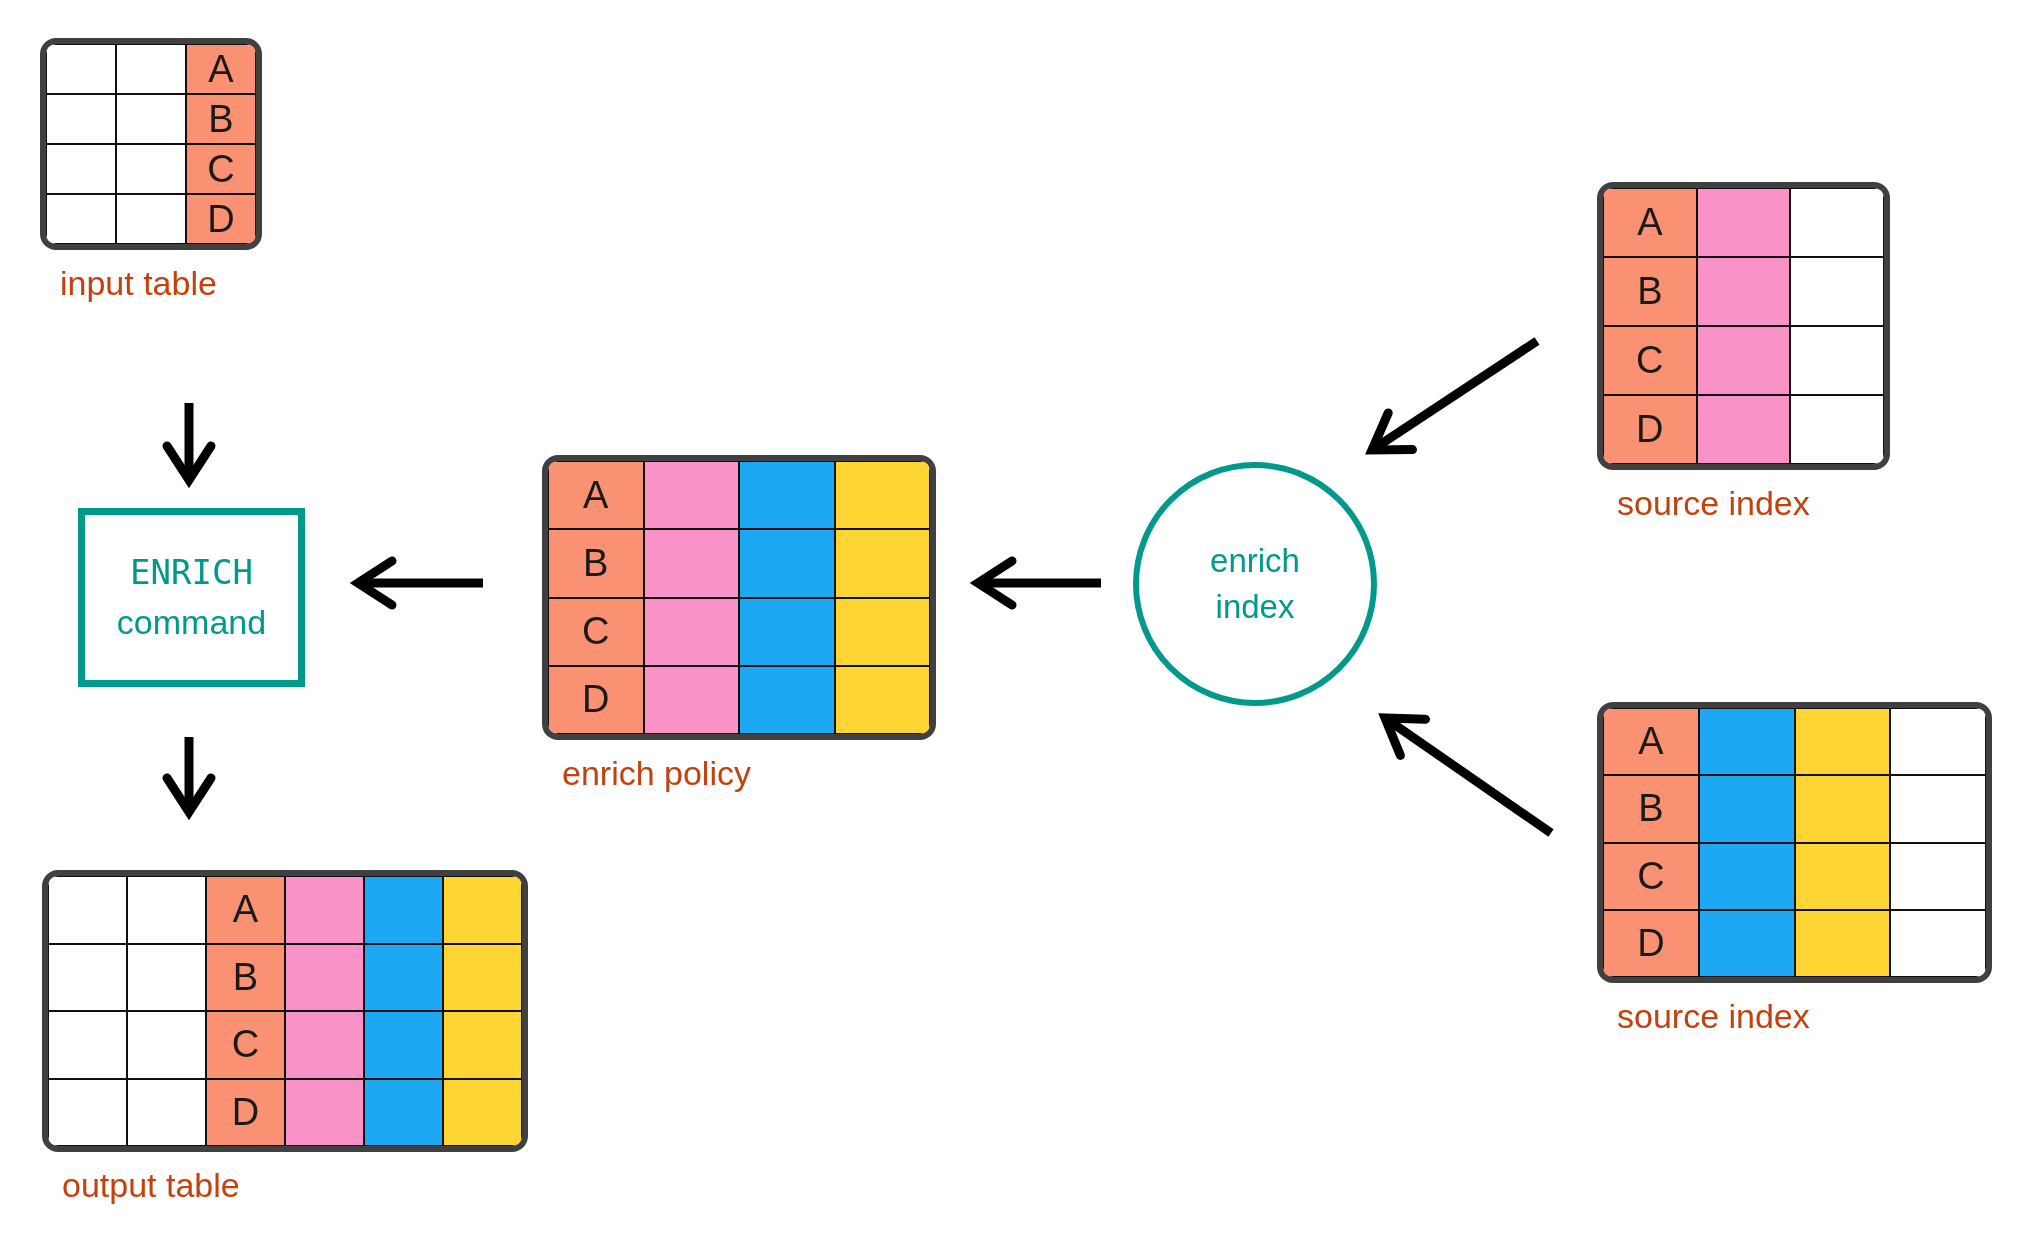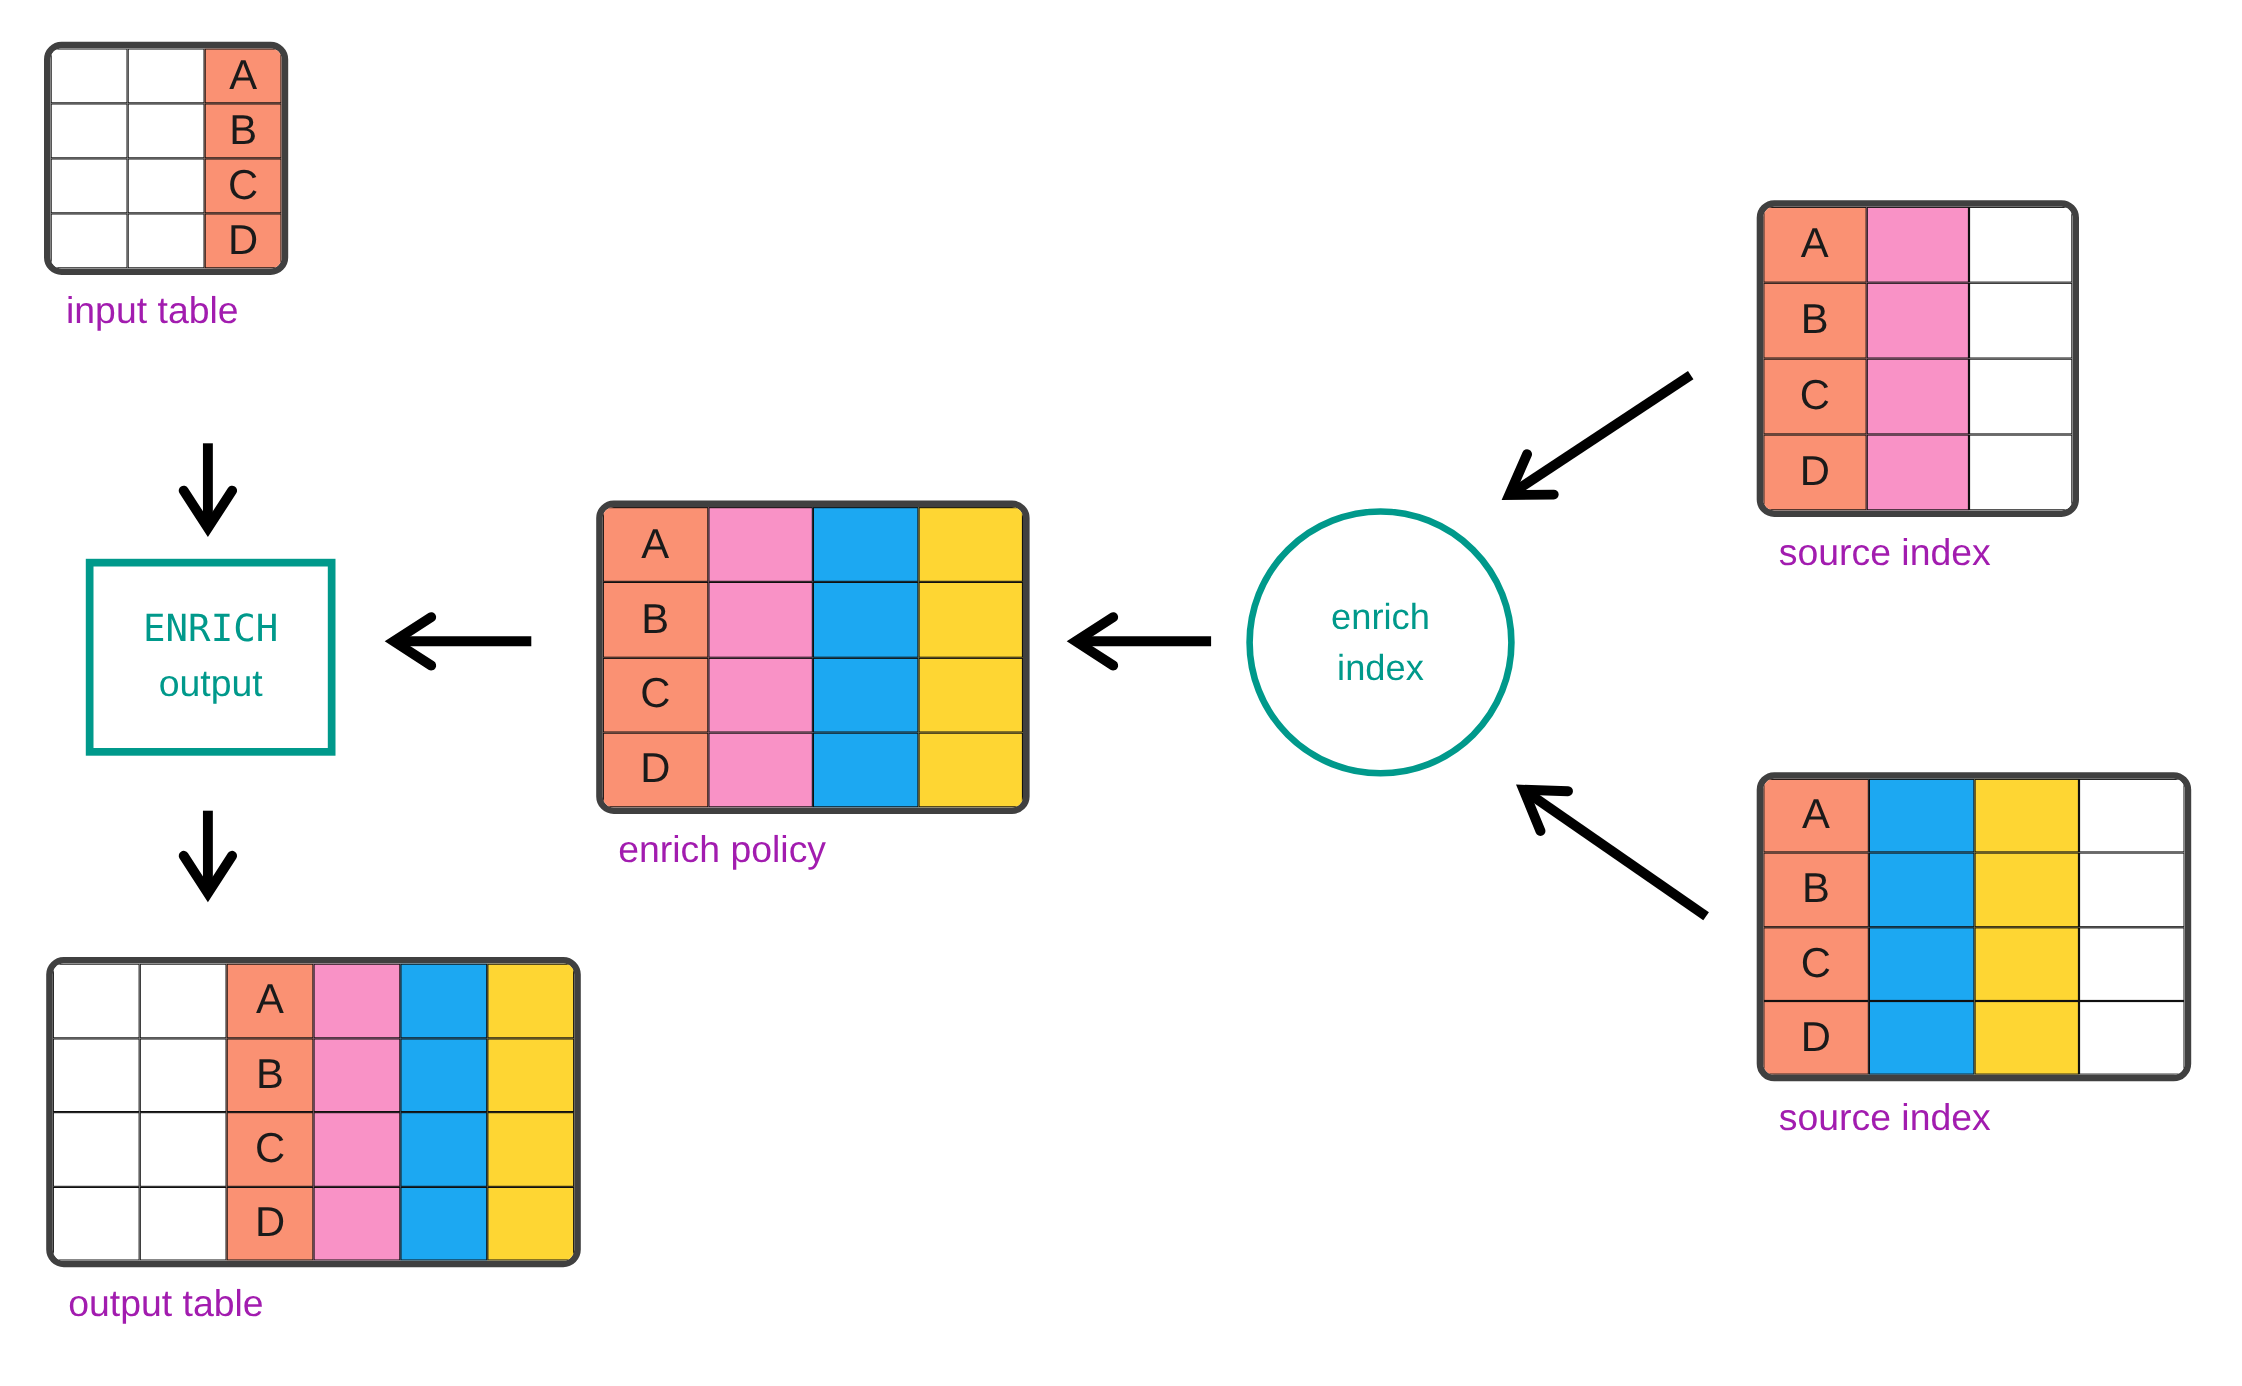--- a/index.html
+++ b/index.html
@@ -25,21 +25,21 @@
     border: 1px solid #101010;
     display: flex;
     align-items: center;
     justify-content: center;
     font-size: 38px;
     color: #1a1a1a;
   }
   .tbl-label {
     margin: 14px 0 0 20px;
     font-size: 34px;
-    color: #a21caf;
+    color: #c2410c;
     white-space: nowrap;
   }
   #enrich-command-box {
     position: absolute;
     left: 78px; top: 508px;
     width: 227px; height: 179px;
     box-sizing: border-box;
     border: 7px solid #00998B;
     background: #ffffff;
     display: flex;
@@ -100,21 +100,21 @@
         <div class="cell" style="background: rgb(250, 145, 115);">C</div>
         <div class="cell" style="background: rgb(255, 255, 255);"></div>
         <div class="cell" style="background: rgb(255, 255, 255);"></div>
         <div class="cell" style="background: rgb(250, 145, 115);">D</div>
       </div>
     <div class="tbl-label">input table</div>
   </div>
 
   <div id="enrich-command-box">
     <span class="cmd-mono">ENRICH</span>
-    <span class="cmd-sans">output</span>
+    <span class="cmd-sans">command</span>
   </div>
 
   <div class="tbl-wrap" style="left:42px; top:870px;">
     <div class="tbl" style="width: 486px; height: 282px; grid-template-columns: repeat(6, 1fr);">
         <div class="cell" style="background: rgb(255, 255, 255);"></div>
         <div class="cell" style="background: rgb(255, 255, 255);"></div>
         <div class="cell" style="background: rgb(250, 145, 115);">A</div>
         <div class="cell" style="background: rgb(249, 146, 198);"></div>
         <div class="cell" style="background: rgb(28, 168, 242);"></div>
         <div class="cell" style="background: rgb(254, 214, 51);"></div>

